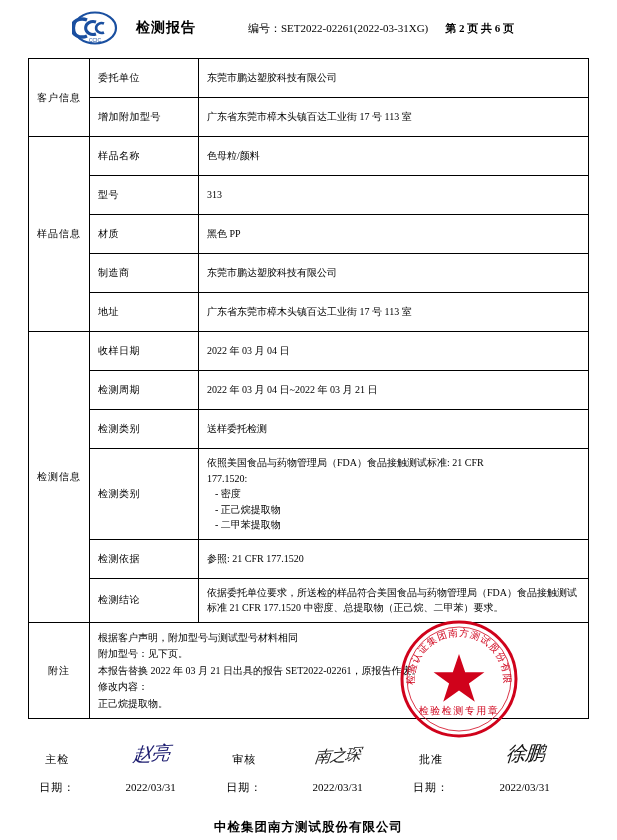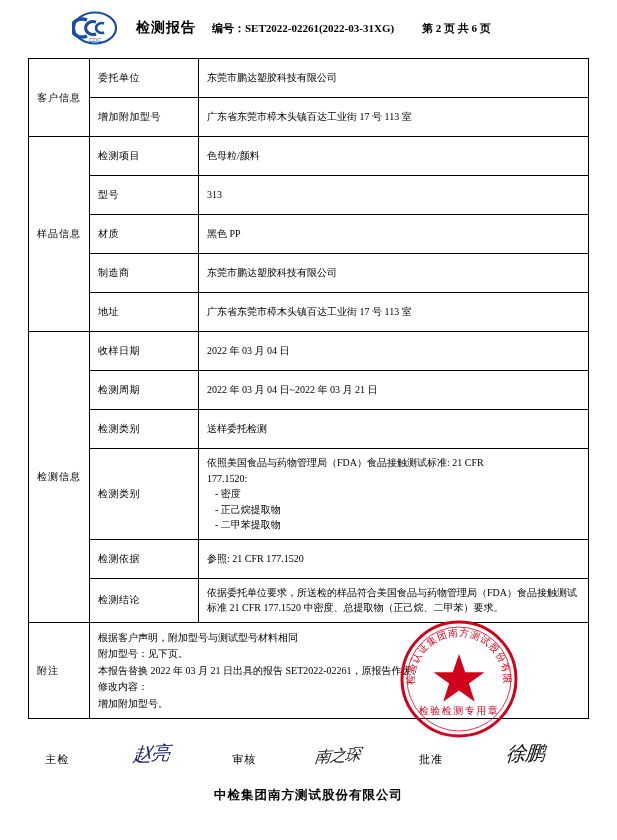--- a/index.html
+++ b/index.html
@@ -41,47 +41,48 @@
   .logo svg { display: block; }
   .report-title {
     font-size: 14px;
     font-weight: bold;
     letter-spacing: 1px;
     margin-left: 18px;
     white-space: nowrap;
   }
   .report-no {
     font-size: 11px;
+    font-weight: normal;
+    margin-left: 52px;
+    white-space: nowrap;
+  }
+  .page-no {
+    font-size: 11px;
     font-weight: bold;
-    margin-left: 16px;
-    white-space: nowrap;
-  }
-  .page-no {
-    font-size: 11px;
-    font-weight: bold;
-    margin-left: 28px;
+    margin-left: 17px;
     white-space: nowrap;
   }
 
   
   table.main {
     border-collapse: collapse;
     width: 561px;
     table-layout: fixed;
     margin: 2px 0 0 0;
   }
   table.main td {
     border: 1px solid #000;
     padding: 6px 8px;
     vertical-align: middle;
     font-size: 10px;
     line-height: 1.55;
   }
   td.cat {
     width: 44px;
+    text-align: center;
     letter-spacing: 1px;
     padding: 4px 2px;
   }
   td.cat .l { display: block; }
   td.lbl {
     width: 92px;
     padding-left: 10px;
     letter-spacing: 0.5px;
   }
   td.val {
@@ -177,21 +178,21 @@
     </tr>
     <tr>
       <td class="lbl rowh">增加附加型号</td>
       <td class="val">广东省东莞市樟木头镇百达工业街 17 号 113 室</td>
     </tr>
 
     <tr>
       <td class="cat" rowspan="5">
         <span class="l">样品信息</span>
       </td>
-      <td class="lbl rowh">检测项目</td>
+      <td class="lbl rowh">样品名称</td>
       <td class="val">色母粒/颜料</td>
     </tr>
     <tr>
       <td class="lbl rowh">型号</td>
       <td class="val">313</td>
     </tr>
     <tr>
       <td class="lbl rowh">材质</td>
       <td class="val">黑色 PP</td>
     </tr>
@@ -240,21 +241,21 @@
 
     <tr>
       <td class="cat">
         <span class="l">附注</span>
       </td>
       <td class="val remark-body" colspan="2">
         <div>根据客户声明，附加型号与测试型号材料相同</div>
         <div>附加型号：见下页。</div>
         <div>本报告替换 2022 年 03 月 21 日出具的报告 SET2022-02261，原报告作废。</div>
         <div>修改内容：</div>
-        <div>增加附加型号。</div>
+        <div>正己烷提取物。</div>
       </td>
     </tr>
   </tbody>
     </table>
 
   <div class="stamp">
     <svg width="122" height="122" viewBox="0 0 122 122">
       <circle cx="61" cy="61" r="57" fill="none" stroke="#d0021b" stroke-width="3"></circle>
       <circle cx="61" cy="61" r="52" fill="none" stroke="#d0021b" stroke-width="0.8"></circle>
       <path id="arcTop" d="M 16 63 A 45 45 0 0 1 106 63" fill="none"></path>
@@ -275,20 +276,28 @@
       </td>
       <td class="sig-label">审核</td>
       <td class="sig-value">
         <span class="sig-hand s2">南之琛</span>
       </td>
       <td class="sig-label">批准</td>
       <td class="sig-value">
         <span class="sig-hand s3">徐鹏</span>
       </td>
     </tr>
+    <tr class="date-row">
+      <td class="sig-label">日期：</td>
+      <td class="sig-value">2022/03/31</td>
+      <td class="sig-label">日期：</td>
+      <td class="sig-value">2022/03/31</td>
+      <td class="sig-label">日期：</td>
+      <td class="sig-value">2022/03/31</td>
+    </tr>
   </tbody>
     </table>
 
   <div class="footer">
     <div class="company">中检集团南方测试股份有限公司</div>
 
   </div>
 
 </div>
 

